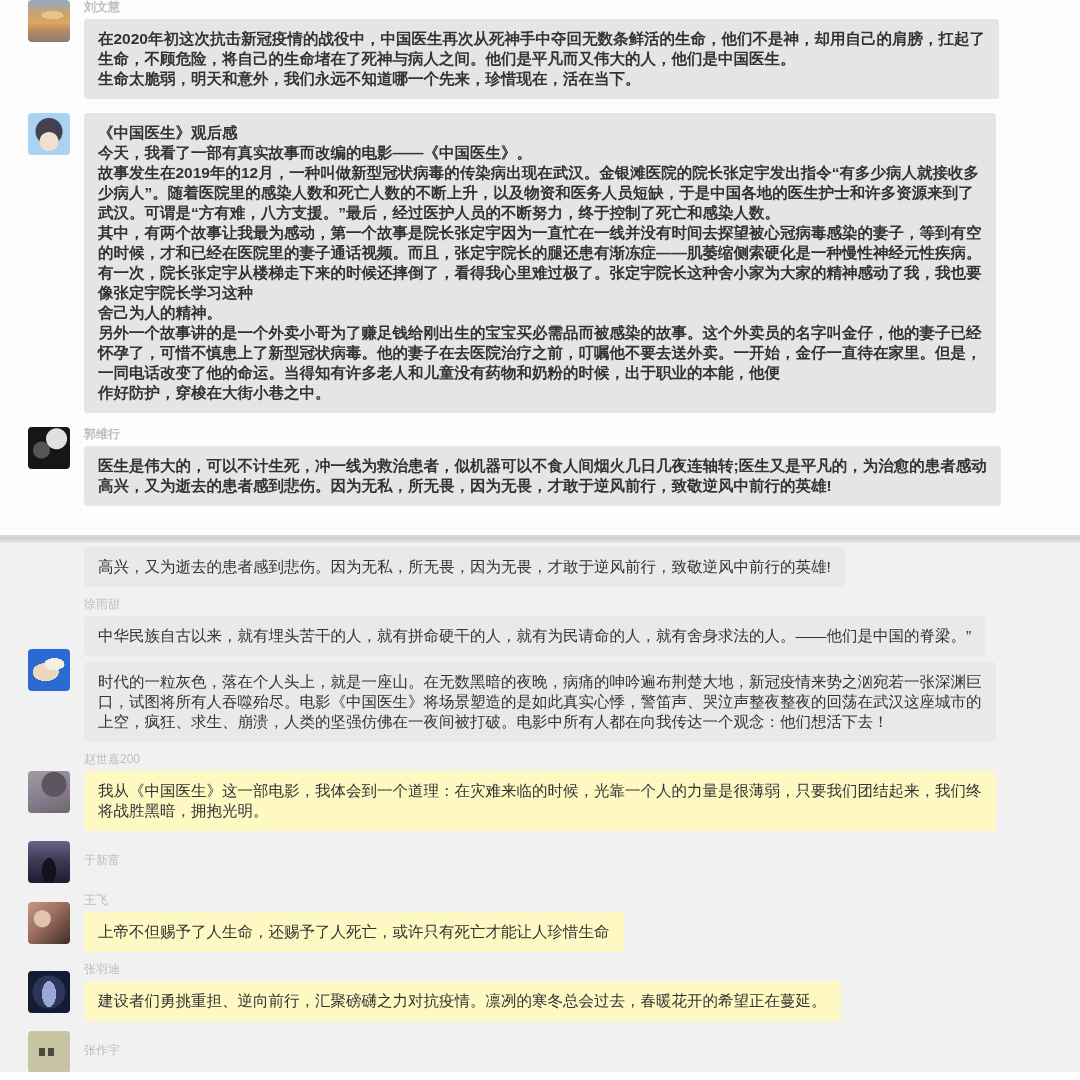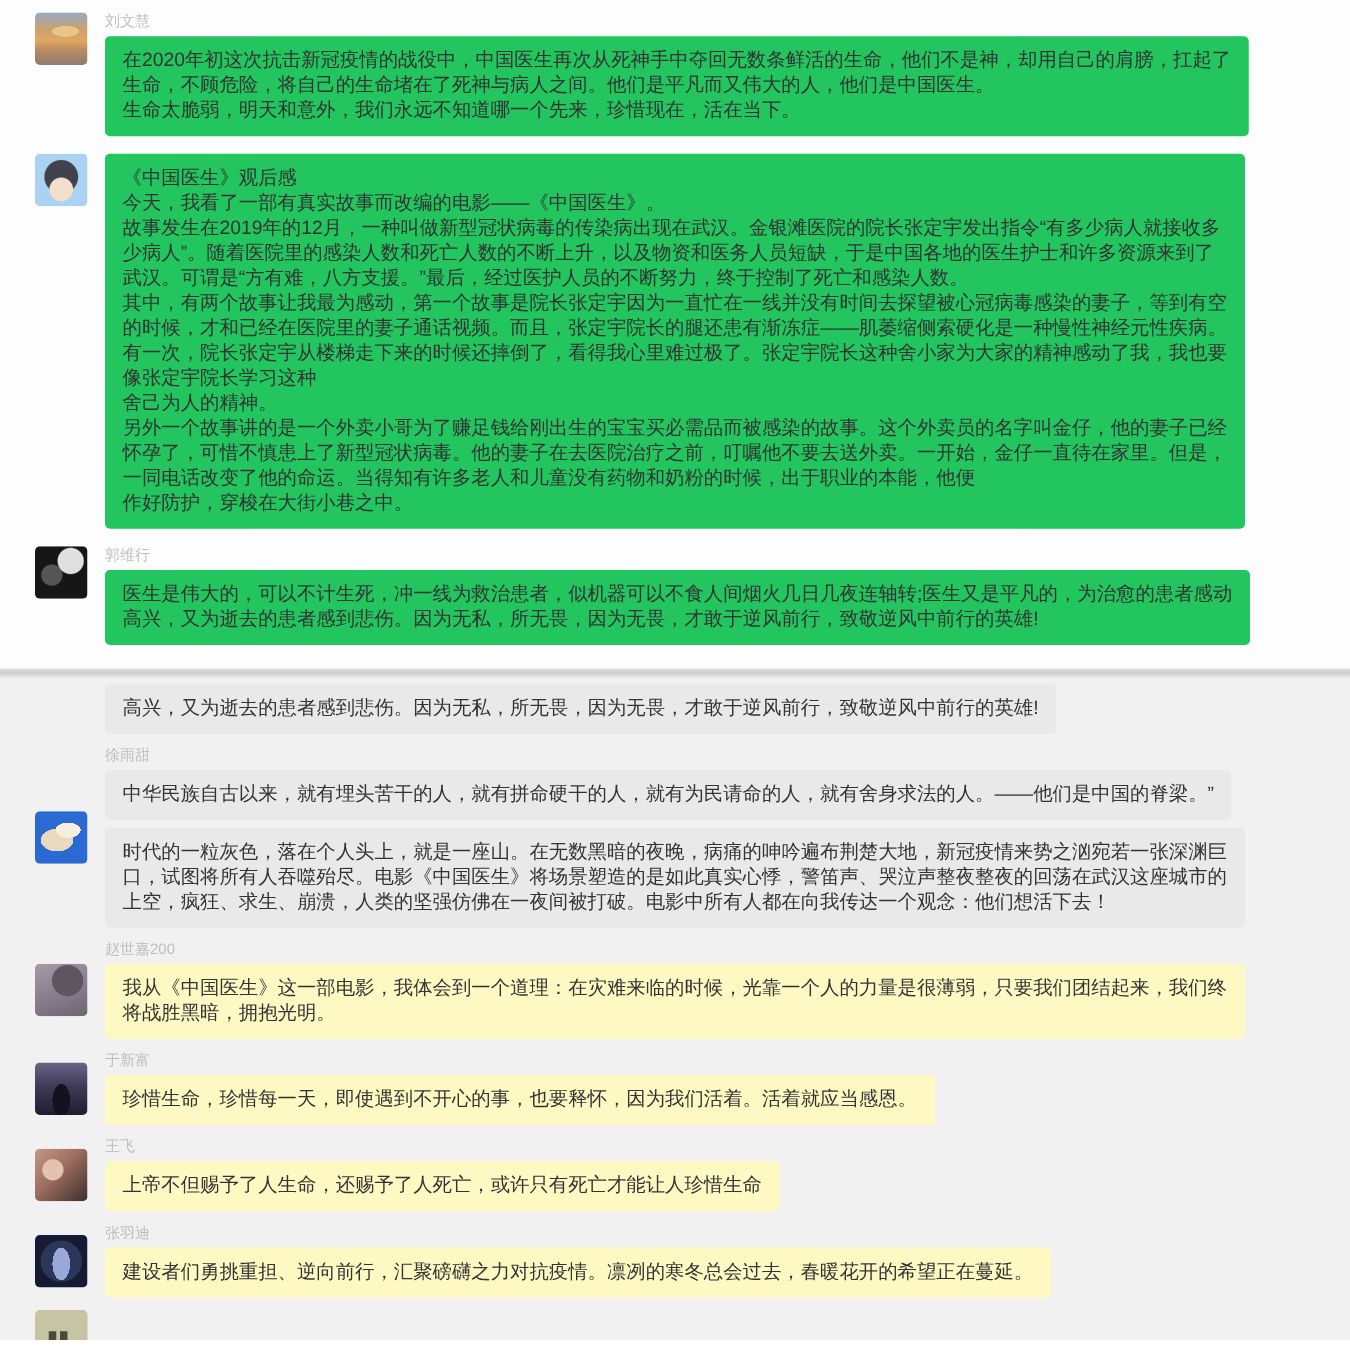--- a/index.html
+++ b/index.html
@@ -3,42 +3,42 @@
 <meta charset="utf-8">
 <style>
   html,body{margin:0;padding:0;}
   body{
     width:1080px;height:1080px;overflow:hidden;
     background:#ffffff;
     font-family:"Liberation Sans","DejaVu Sans",sans-serif;
     color:#333;
   }
   .panel{box-sizing:border-box;padding-left:28px;padding-right:16px;}
-  .panel-top{background:#fdfdfd;height:535px;padding-top:10px;}
+  .panel-top{background:#fdfdfd;height:535px;font-weight:bold;}
   .divider{height:8px;background:linear-gradient(180deg,#dcdcdc 0%,#cfcfcf 40%,#ececec 100%);}
   .panel-bottom{background:#f1f1f1;height:529px;padding-top:4px;overflow:hidden;}
   .bottom-strip{height:8px;background:#ffffff;}
 
   .row{display:flex;align-items:flex-start;margin-bottom:14px;}
   .panel-bottom .row{margin-bottom:10px;align-items:center;}
   .row-noavatar{padding-left:56px;margin-bottom:10px;}
 
   .avatar{
     width:42px;height:42px;border-radius:4px;flex:0 0 42px;
     margin-right:14px;position:relative;overflow:hidden;
   }
   .content{flex:1;min-width:0;}
   .uname{font-size:12px;line-height:15px;margin-bottom:4px;color:#bdbdbd;}
   .bubble{
     display:inline-block;max-width:948px;box-sizing:border-box;
     padding:10px 14px;border-radius:4px;
     font-size:15.5px;line-height:20px;color:#333;
     white-space:pre-wrap;word-break:break-all;text-align:left;
   }
-  .bubble-gray{background:#22c55e;}
+  .bubble-gray{background:#e5e5e5;}
   .bubble-gray2{background:#e9e9e9;}
   .bubble-white{background:#fef9c3;}
 
   
   .av-sunset{background:
     radial-gradient(ellipse 18px 7px at 58% 36%,#e9c489 0 60%,transparent 61%),
     linear-gradient(180deg,#93a9c4 0%,#c9a272 32%,#e0a75f 54%,#b98a62 72%,#8d7c72 100%);}
   .av-boy{background:
     radial-gradient(circle 9px at 50% 68%,#f3e0cc 0 9px,transparent 10px),
     radial-gradient(circle 13px at 50% 44%,#42424e 0 13px,transparent 14px),
@@ -140,21 +140,20 @@
       <div class="uname">赵世嘉200</div>
       <div class="bubble bubble-white">我从《中国医生》这一部电影，我体会到一个道理：在灾难来临的时候，光靠一个人的力量是很薄弱，只要我们团结起来，我们终
 将战胜黑暗，拥抱光明。</div>
     </div>
   </div>
 
   <div class="row">
     <div class="avatar av-night"></div>
     <div class="content">
       <div class="uname">于新富</div>
-      <div class="bubble bubble-white">珍惜生命，珍惜每一天，即使遇到不开心的事，也要释怀，因为我们活着。活着就应当感恩。</div>
     </div>
   </div>
 
   <div class="row">
     <div class="avatar av-red"></div>
     <div class="content">
       <div class="uname">王飞</div>
       <div class="bubble bubble-white">上帝不但赐予了人生命，还赐予了人死亡，或许只有死亡才能让人珍惜生命</div>
     </div>
   </div>
@@ -162,17 +161,20 @@
   <div class="row">
     <div class="avatar av-game"></div>
     <div class="content">
       <div class="uname">张羽迪</div>
       <div class="bubble bubble-white">建设者们勇挑重担、逆向前行，汇聚磅礴之力对抗疫情。凛冽的寒冬总会过去，春暖花开的希望正在蔓延。</div>
     </div>
   </div>
 
   <div class="row">
     <div class="avatar av-khaki"></div>
+    <div class="content">
+      <div class="uname">张作宇</div>
+    </div>
   </div>
 
 </div>
 
 <div class="bottom-strip"></div>
 
 </body></html>

